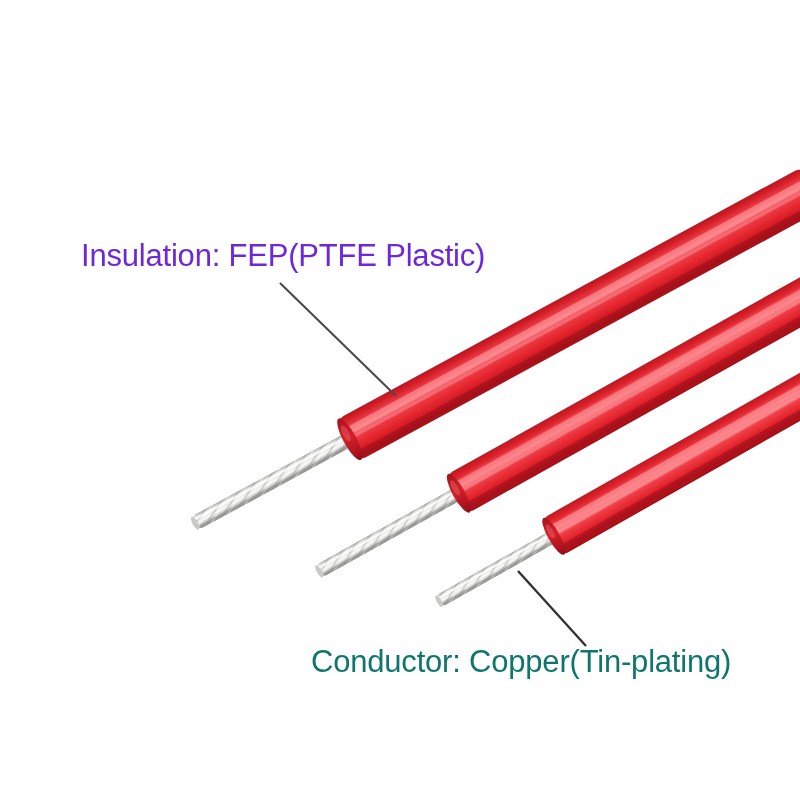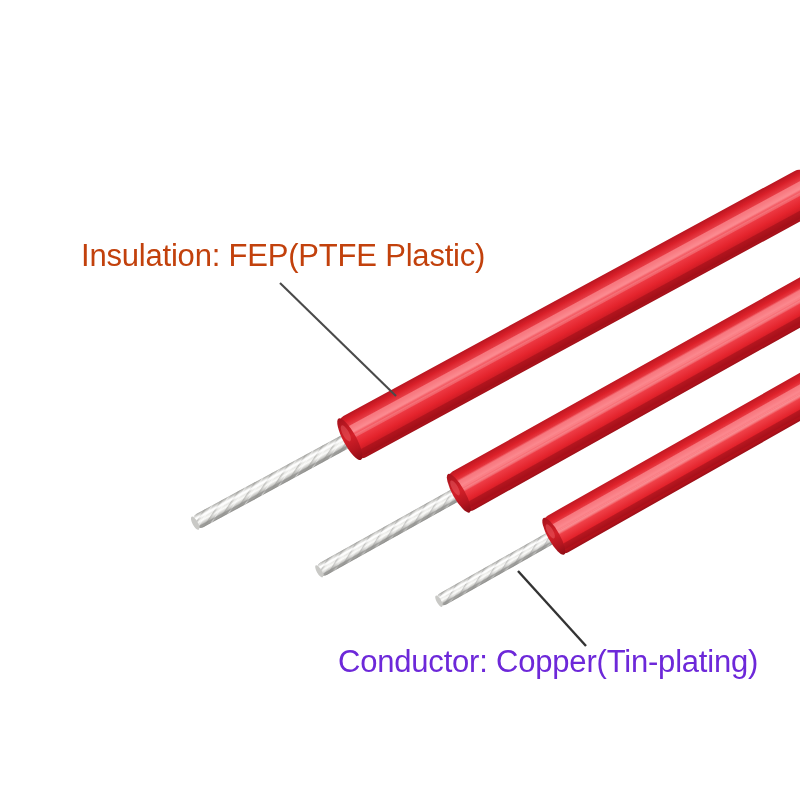--- a/index.html
+++ b/index.html
@@ -183,17 +183,17 @@
         <ellipse cx="553.5" cy="535" rx="5.8" ry="21" fill="url(#cutFace)"></ellipse>
         <ellipse cx="552.8" cy="529" rx="2.9" ry="8" fill="#f0636b" opacity="0.45"></ellipse>
       </g>
     </g>
 
     <line id="leader-insulation" x1="280" y1="283" x2="396" y2="396" stroke="#4a4a4a" stroke-width="2.1" stroke-linecap="butt"></line>
 
     <line id="leader-conductor" x1="518" y1="571" x2="586" y2="646" stroke="#333333" stroke-width="2.4" stroke-linecap="butt"></line>
   </svg>
 
-  <div class="label" id="label-insulation" style="color: #c2410c;">Insulation: FEP(PTFE Plastic)</div>
+  <div class="label" id="label-insulation" style="color: #6d28d9;">Insulation: FEP(PTFE Plastic)</div>
 
-  <div class="label" id="label-conductor" style="color: #6d28d9; margin-left: 27px;">Conductor: Copper(Tin-plating)</div>
+  <div class="label" id="label-conductor" style="color: #0f766e;">Conductor: Copper(Tin-plating)</div>
 
 </div>
 
 </body></html>

